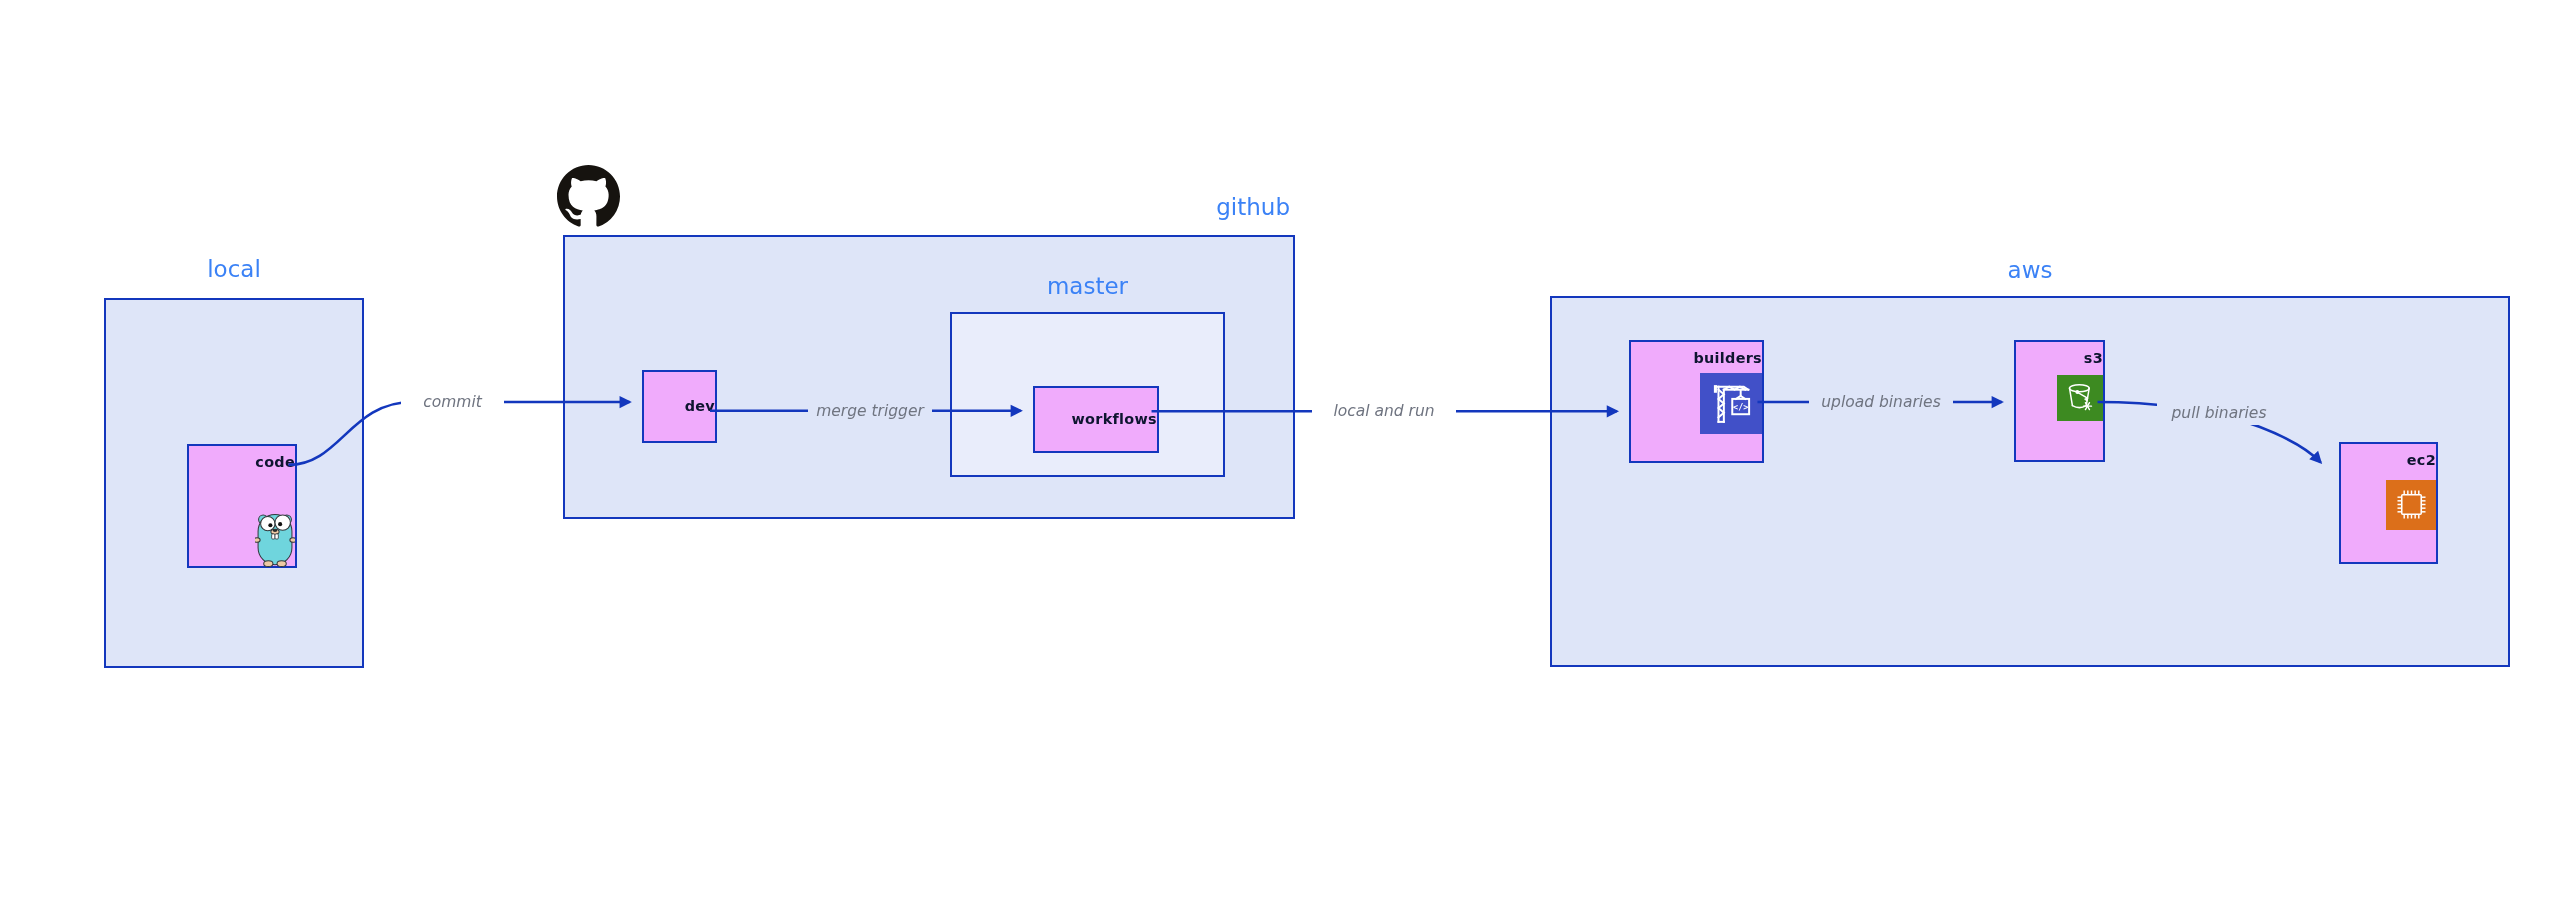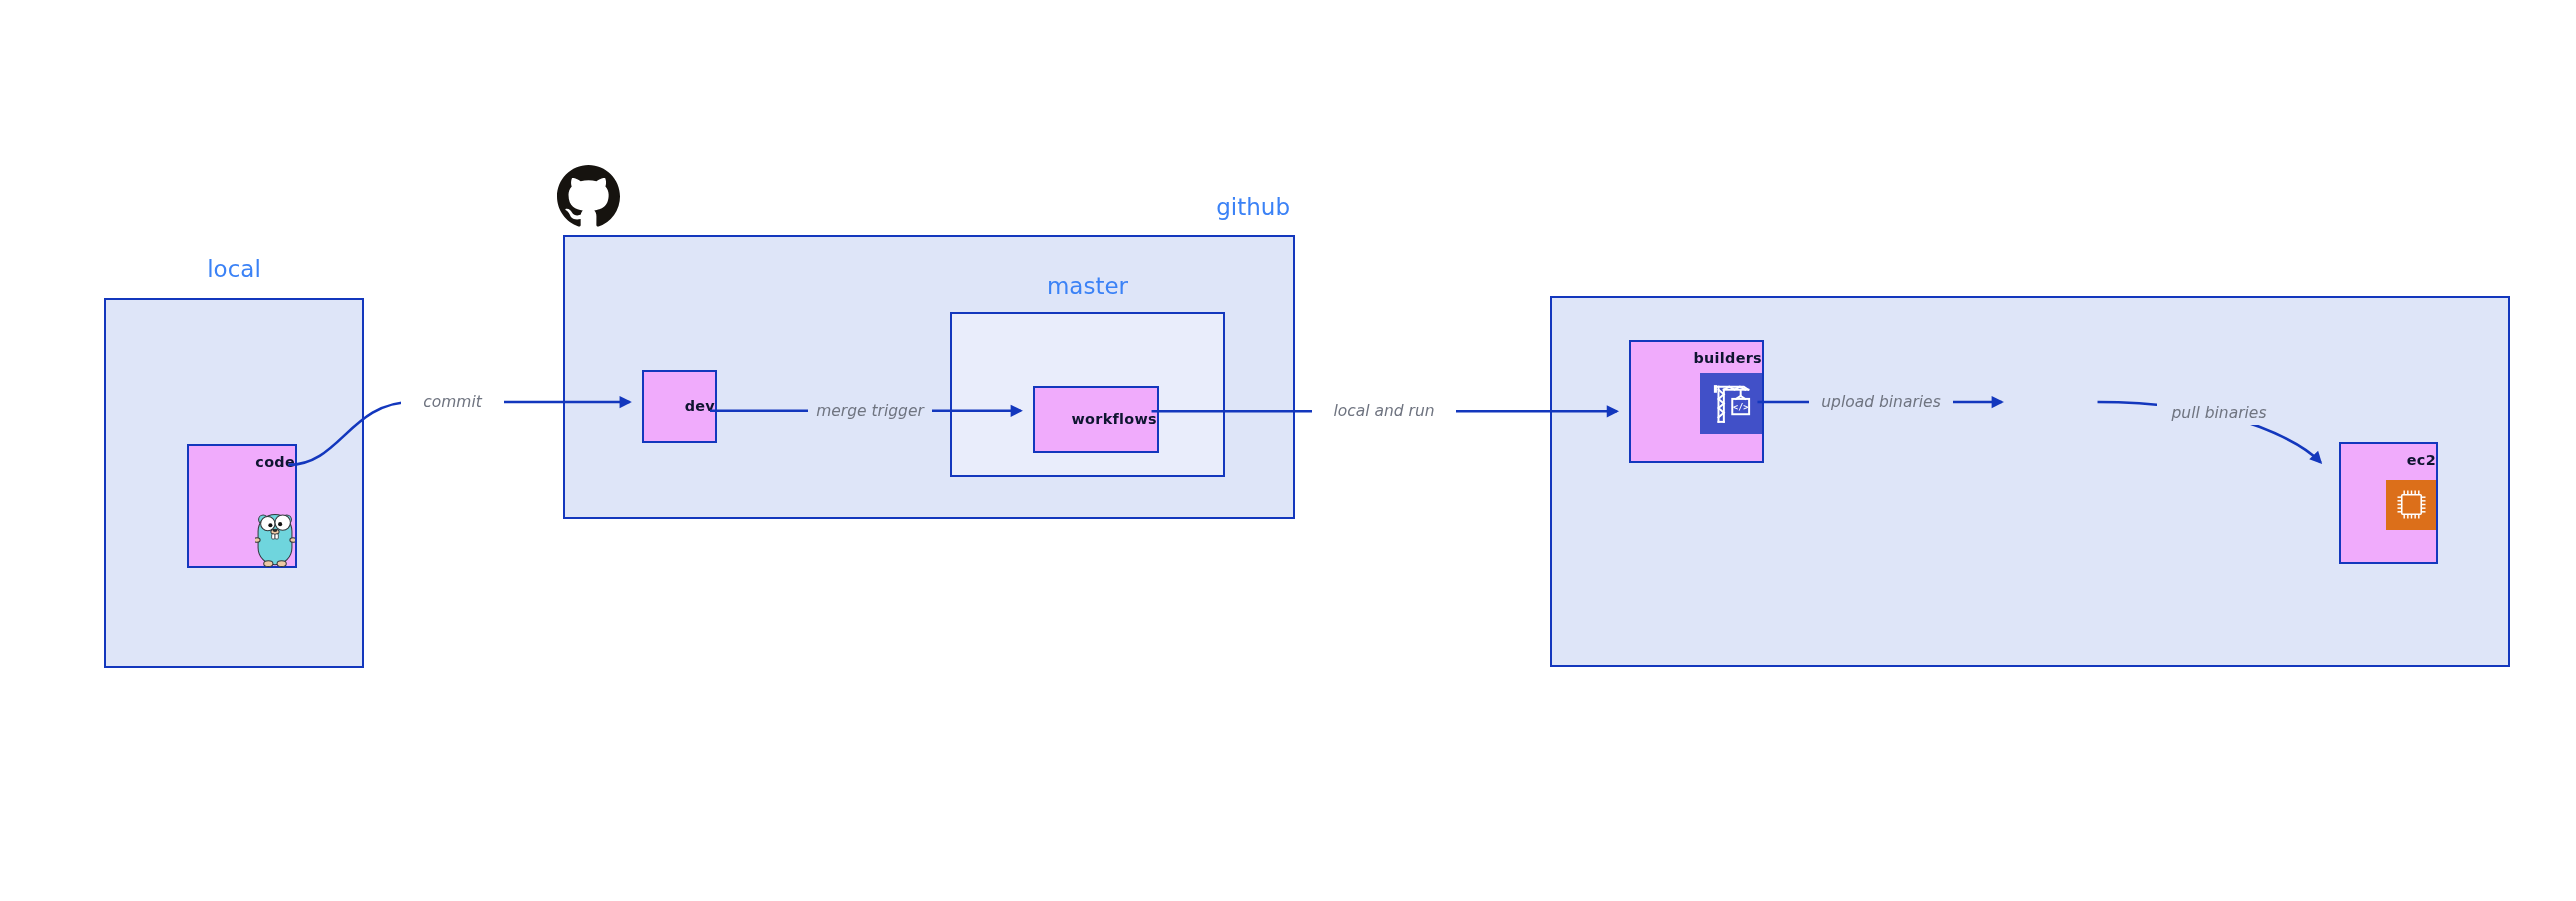--- a/index.html
+++ b/index.html
@@ -53,20 +53,21 @@
   .gopher { margin-top:3.1px; }
 </style>
 </head>
 <body>
 
 <div class="canvas">
 
   <div class="clabel" style="left:104px; top:257px; width:260px;">local</div>
   <div class="clabel rightalign" style="left:1084px; top:195px; width:206px;">github</div>
   <div class="clabel" style="left:950px; top:274px; width:275px;">master</div>
+  <div class="clabel" style="left:1550px; top:258px; width:960px;">aws</div>
 
   <div class="iconwrap" style="left:557px; top:165px;">
     <svg width="63" height="63" viewBox="0 0 16 16">
       <path fill="#16130f" d="M8 0C3.58 0 0 3.58 0 8c0 3.54 2.29 6.53 5.47 7.59.4.07.55-.17.55-.38 0-.19-.01-.82-.01-1.49-2.01.37-2.53-.49-2.69-.94-.09-.23-.48-.94-.82-1.13-.28-.15-.68-.52-.01-.53.63-.01 1.08.58 1.23.82.72 1.21 1.87.87 2.33.66.07-.52.28-.87.51-1.07-1.78-.2-3.64-.89-3.64-3.95 0-.87.31-1.59.82-2.15-.08-.2-.36-1.02.08-2.12 0 0 .67-.21 2.2.82.64-.18 1.32-.27 2-.27s1.36.09 2 .27c1.53-1.04 2.2-.82 2.2-.82.44 1.1.16 1.92.08 2.12.51.56.82 1.27.82 2.15 0 3.07-1.87 3.75-3.65 3.95.29.25.54.73.54 1.48 0 1.07-.01 1.93-.01 2.2 0 .21.15.46.55.38A8.013 8.013 0 0 0 16 8c0-4.42-3.58-8-8-8z"></path>
     </svg>
   </div>
 
   <div class="cbox" style="left:104px;  top:298px; width:260px;  height:370px;"></div>
   <div class="cbox" style="left:563px; top:235px; width:732px; height:284px;"></div>
   <div class="cbox inner" style="left:950px; top:312px; width:275px; height:165px;"></div>
@@ -122,20 +123,41 @@
           <line x1="22" y1="14" x2="54" y2="14"></line>
           <line x1="44" y1="14" x2="44" y2="22"></line>
           <polyline points="38,26 44,22 50,26"></polyline>
           <rect x="33" y="26" width="22" height="20"></rect>
         </g>
         <text x="44" y="41" text-anchor="middle" fill="#ffffff" font-family="DejaVu Sans Mono, monospace" font-size="11" font-weight="bold">&lt;/&gt;</text>
       </svg>
     </div>
   </div>
 
+  <div class="nbox toplabel" style="left:2006px; top:340px; width:91px; height:122px;">
+    <div class="nlabel">s3</div>
+    <div class="iconsquare tile-s3">
+      <svg width="37" height="37" viewBox="0 0 64 64">
+        <g stroke="#ffffff" stroke-width="2.6" fill="none" stroke-linecap="round">
+          <ellipse cx="30" cy="16" rx="17" ry="6"></ellipse>
+          <path d="M13,16 L18,46"></path>
+          <path d="M47,16 L42,46"></path>
+          <path d="M18,46 Q30,53 42,46"></path>
+          <line x1="27" y1="23" x2="44" y2="33"></line>
+          <circle cx="26.5" cy="22.5" r="2" fill="#ffffff"></circle>
+          <path d="M44,33 l-5,1.5 l3.5,3.5 z" fill="#ffffff" stroke-width="1.5"></path>
+        </g>
+        <g stroke="#ffffff" stroke-width="2.4" stroke-linecap="round">
+          <line x1="37" y1="47" x2="51" y2="47"></line>
+          <line x1="40.5" y1="41" x2="47.5" y2="53"></line>
+          <line x1="47.5" y1="41" x2="40.5" y2="53"></line>
+        </g>
+      </svg>
+    </div>
+  </div>
 
   <div class="nbox toplabel" style="left:2331px; top:442px; width:99px; height:122px;">
     <div class="nlabel">ec2</div>
     <div class="iconsquare tile-ec2">
       <svg width="39" height="39" viewBox="0 0 64 64">
         <g stroke="#ffffff" stroke-width="2.6" fill="none">
           <rect x="16" y="16" width="32" height="32" rx="1.5"></rect>
           <g stroke-width="2.4">
             <line x1="20" y1="9" x2="20" y2="16"></line>
               <line x1="26" y1="9" x2="26" y2="16"></line>

